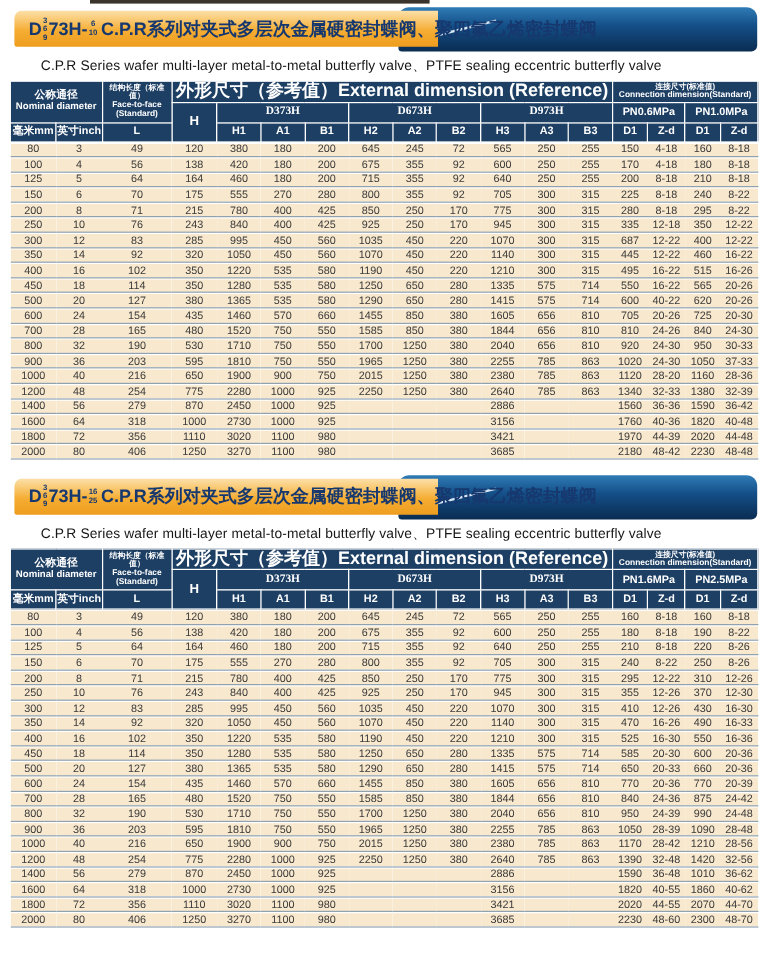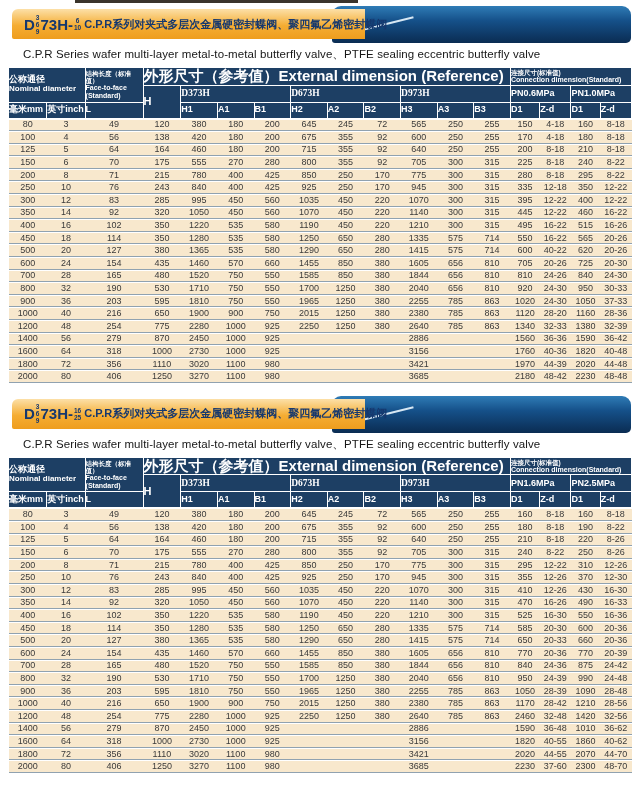--- a/index.html
+++ b/index.html
@@ -36,36 +36,36 @@
     border-radius: 6px 0 0 2px;
     display: flex; align-items: center; padding-left: 12px;
     color: #16386e; white-space: nowrap;
   }
   .tbar .big { font-size: 15px; font-weight: bold; letter-spacing: 0; }
   .frac {
     display: inline-flex; flex-direction: column; justify-content: center;
     font-size: 6.5px; line-height: 7px; font-weight: bold; text-align: center;
     margin: 0 1px;
   }
-  .tbar .cn { font-size: 11px; font-weight: bold; margin-left: 2px; }
-  .subtitle { margin: 4px 0 5px 15px; font-size: 11.5px; color: #161616; letter-spacing: .1px; }
+  .tbar .cn { font-size: 15px; font-weight: bold; margin-left: 2px; }
+  .subtitle { margin: 4px 0 5px 26px; font-size: 11.5px; color: #161616; letter-spacing: .1px; }
 
   
   table { width: 100%; border-collapse: collapse; table-layout: fixed; }
   col.c-mm  { width: 6.2%; }
   col.c-in  { width: 6.2%; }
   col.c-l   { width: 9.4%; }
   col.c-h   { width: 6.1%; }
   col.c-dim { width: 5.93%; }
   col.c-d1  { width: 4.75%; }
   col.c-zd  { width: 5.05%; }
 
   thead th {
     background: #1d3f64; color: #ffffff; border: 1px solid #ffffff;
-    font-weight: bold; text-align: left; vertical-align: middle;
+    font-weight: bold; text-align: center; vertical-align: middle;
     padding: 0; line-height: 1.1;
   }
   tr.hr1 th { height: 17px; }
   tr.hr2 th { height: 17px; }
   tr.hr3 th { height: 16px; font-size: 9px; }
   .t-n1 { font-size: 9px; display: block; }
   .t-n2 { font-size: 8px; display: block; }
   .t-t1 { font-size: 6.5px; display: block; }
   .t-t2 { font-size: 7px; display: block; }
   .t-ext { font-size: 15px; }
@@ -294,21 +294,21 @@
           <td>285</td>
           <td>995</td>
           <td>450</td>
           <td>560</td>
           <td>1035</td>
           <td>450</td>
           <td>220</td>
           <td>1070</td>
           <td>300</td>
           <td>315</td>
-          <td>395</td>
+          <td>687</td>
           <td>12-22</td>
           <td>400</td>
           <td>12-22</td>
         </tr>
         <tr>
           <td>350</td>
           <td>14</td>
           <td>92</td>
           <td>320</td>
           <td>1050</td>
@@ -974,21 +974,21 @@
           <td>775</td>
           <td>2280</td>
           <td>1000</td>
           <td>925</td>
           <td>2250</td>
           <td>1250</td>
           <td>380</td>
           <td>2640</td>
           <td>785</td>
           <td>863</td>
-          <td>2460</td>
+          <td>1390</td>
           <td>32-48</td>
           <td>1420</td>
           <td>32-56</td>
         </tr>
         <tr>
           <td>1400</td>
           <td>56</td>
           <td>279</td>
           <td>870</td>
           <td>2450</td>
@@ -1051,19 +1051,19 @@
           <td>3270</td>
           <td>1100</td>
           <td>980</td>
           <td></td>
           <td></td>
           <td></td>
           <td>3685</td>
           <td></td>
           <td></td>
           <td>2230</td>
-          <td>37-60</td>
+          <td>48-60</td>
           <td>2300</td>
           <td>48-70</td>
         </tr>
       </tbody>
   </table>
 </div>
 
 </body></html>

